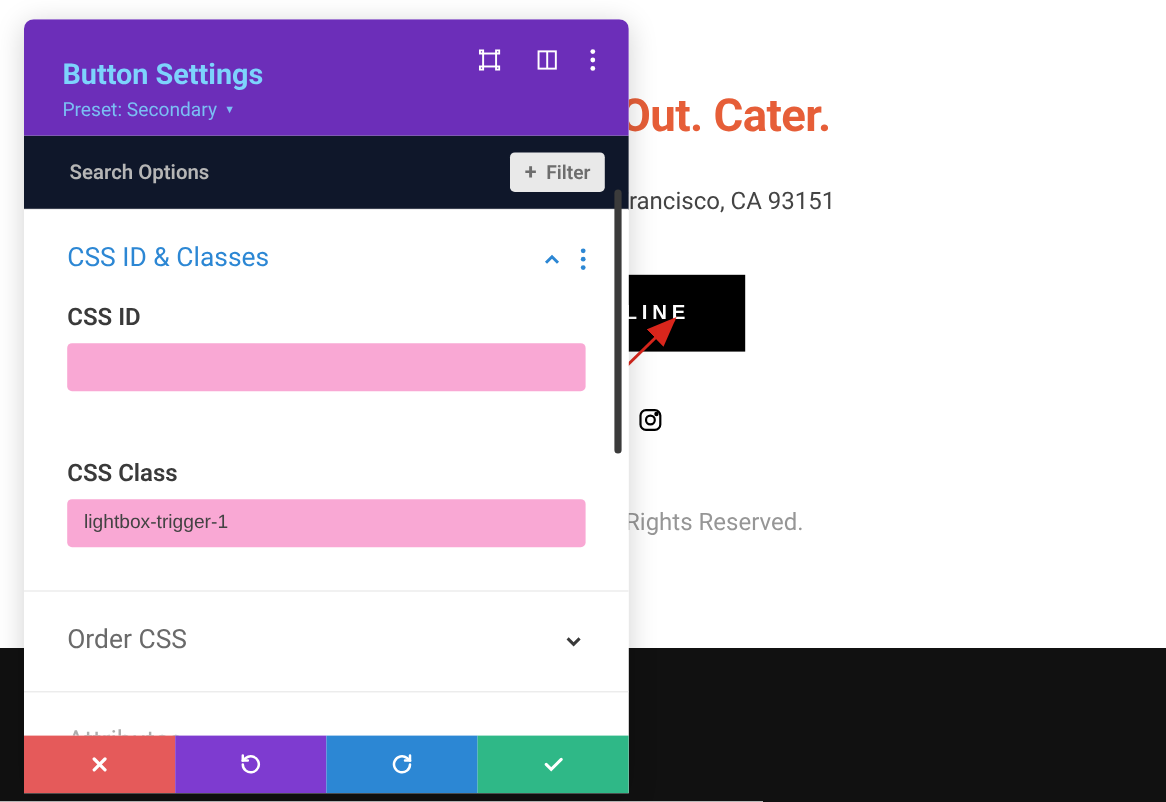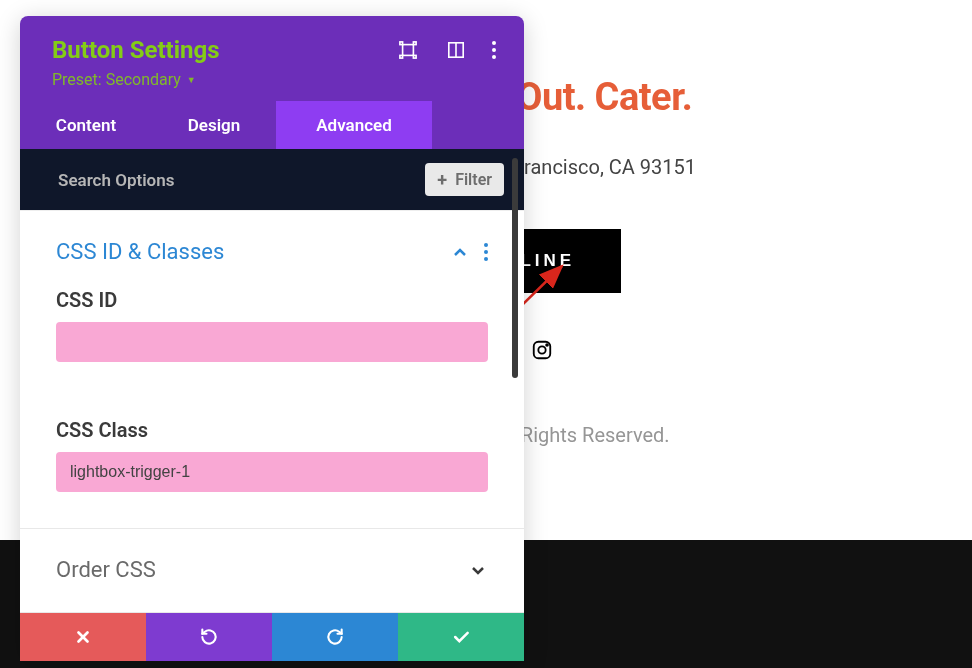--- a/index.html
+++ b/index.html
@@ -98,22 +98,22 @@
       border-radius: 8px 8px 0 0;
       box-shadow: 0 4px 24px rgba(0,0,0,0.18);
       z-index: 10;
       overflow: hidden;
       height: 645px;
       display: flex;
       flex-direction: column;
     }
     .panel-header {
       background: #6c2eb9;
-      color: #84cc16;
-      padding: 20px 32px 12px 32px;
+      color: #7dd3fc;
+      padding: 32px 32px 12px 32px;
       position: relative;
     }
     .panel-title {
       font-size: 24px;
       font-weight: 700;
     }
     .panel-preset {
       font-size: 16px;
       margin-top: 6px;
       opacity: 0.88;
@@ -371,25 +371,20 @@
             </svg>
       </div>
       <div class="hdr-dots">
         <div></div>
             <div></div>
             <div></div>
       </div>
     </div>
   </div>
 
-  <div class="tabs">
-    <div class="tab">Content</div>
-    <div class="tab">Design</div>
-    <div class="tab active">Advanced</div>
-  </div>
 
   <div class="search-row">
     <div class="search-label">Search Options</div>
     <div class="filter-btn">
       <span style="font-size:18px;font-weight:700">+</span>
       <span>Filter</span>
     </div>
   </div>
 
   <div class="panel-body">

